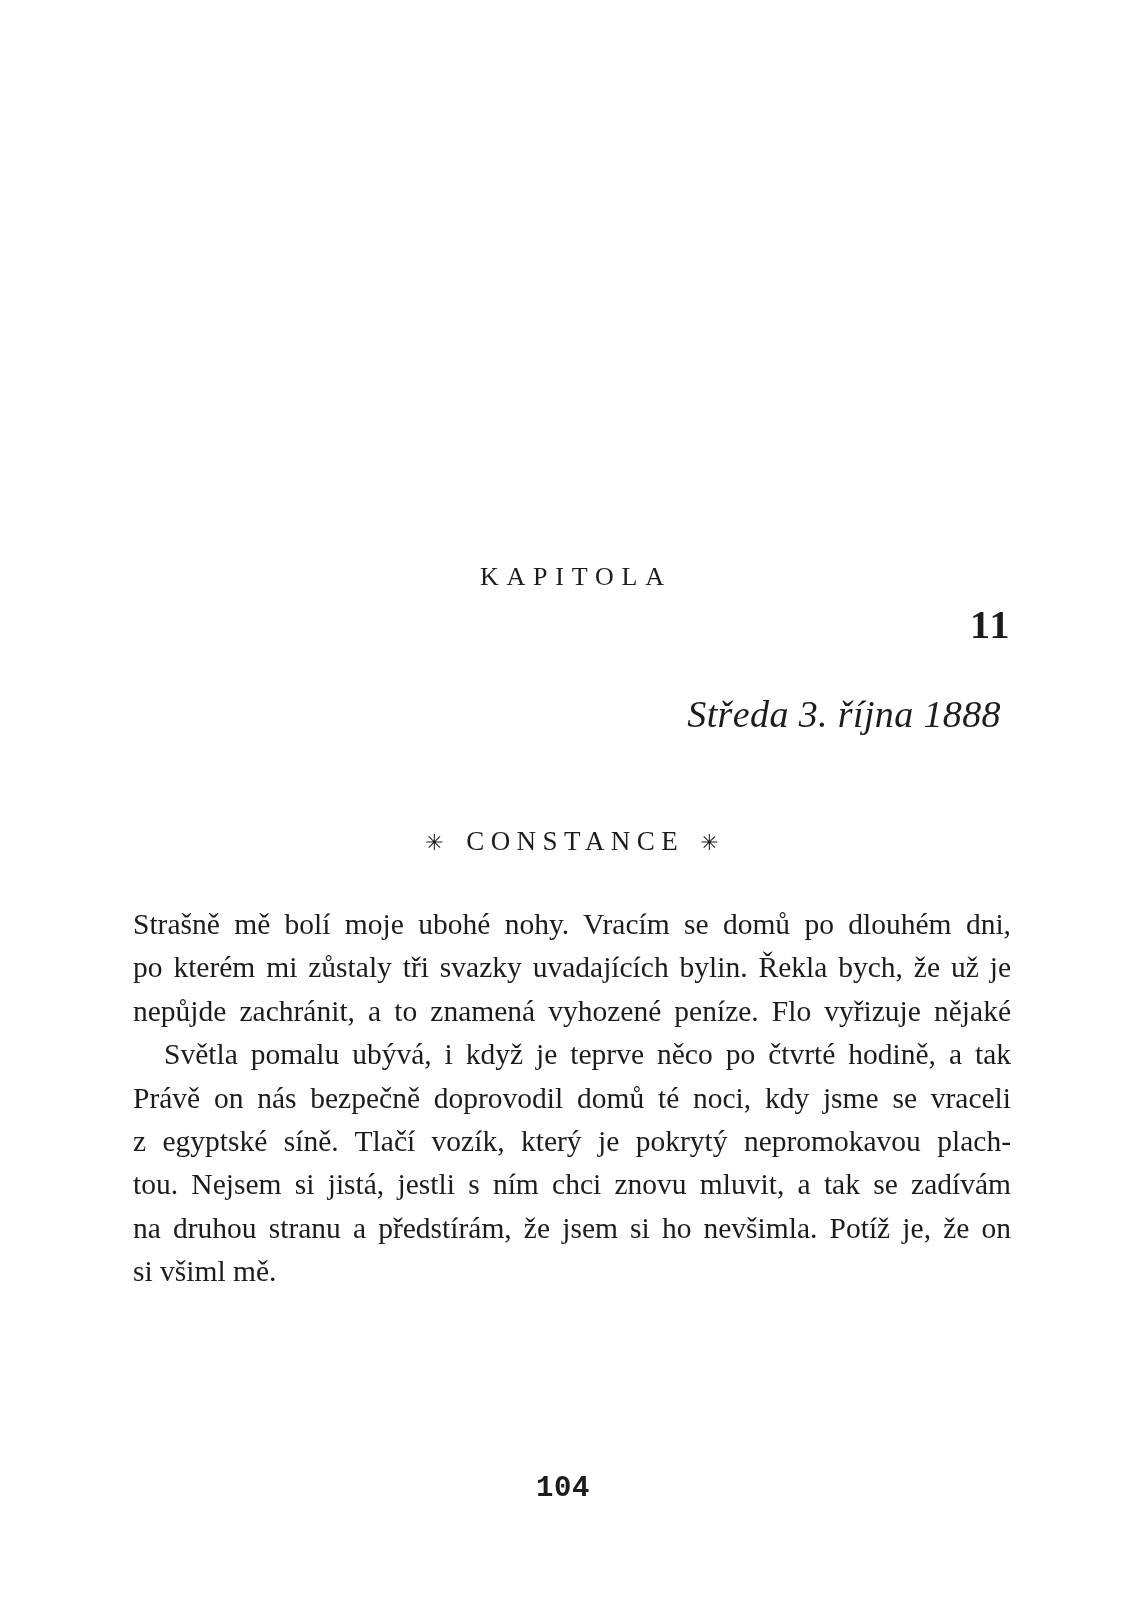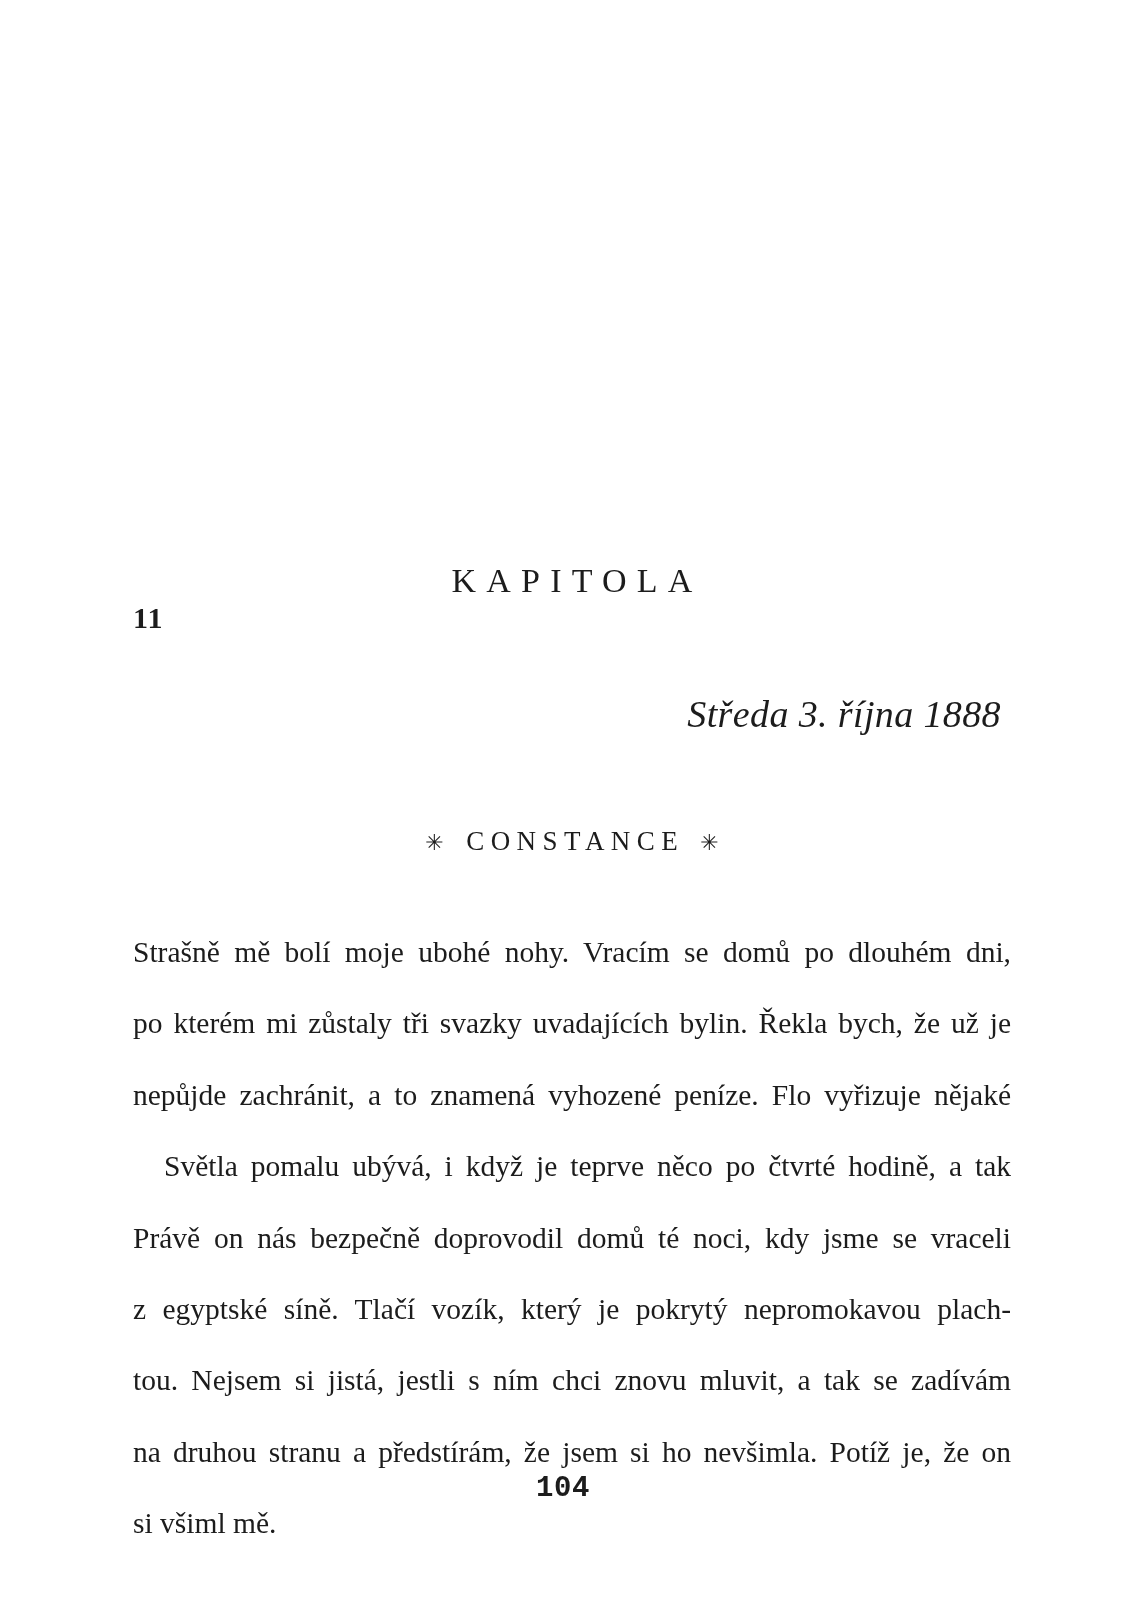--- a/index.html
+++ b/index.html
@@ -16,32 +16,32 @@
     color: #1c1c1c;
     font-family: "Liberation Serif", "DejaVu Serif", serif;
     overflow: hidden;
   }
   .chapter-label {
     position: absolute;
     top: 562px;
     left: 133px;
     width: 878px;
     text-align: center;
-    font-size: 34px;
+    font-size: 26px;
     letter-spacing: 0.30em;
     text-indent: 0.30em; 
     color: #1c1c1c;
   }
   .chapter-number {
     position: absolute;
     top: 601px;
     left: 133px;
     width: 878px;
-    text-align: left;
-    font-size: 30px;
+    text-align: right;
+    font-size: 40px;
     font-weight: bold;
     letter-spacing: 0.04em;
   }
   .date-line {
     position: absolute;
     top: 692px;
     left: 133px;
     width: 868px;
     text-align: right;
     font-style: italic;
@@ -78,21 +78,20 @@
     width: 878px;
     font-size: 29.5px;
     line-height: 43.4px;
   }
   .paragraph { margin: 0; }
   .line {
     text-align: justify;
     text-align-last: justify;
     text-justify: inter-word;
     white-space: normal;
-    margin-top: 28px;
   }
   .line.last {
     text-align-last: left;
   }
   .line.first-indent {
     text-indent: 31px;
   }
   .page-number {
     position: absolute;
     top: 1472px;

